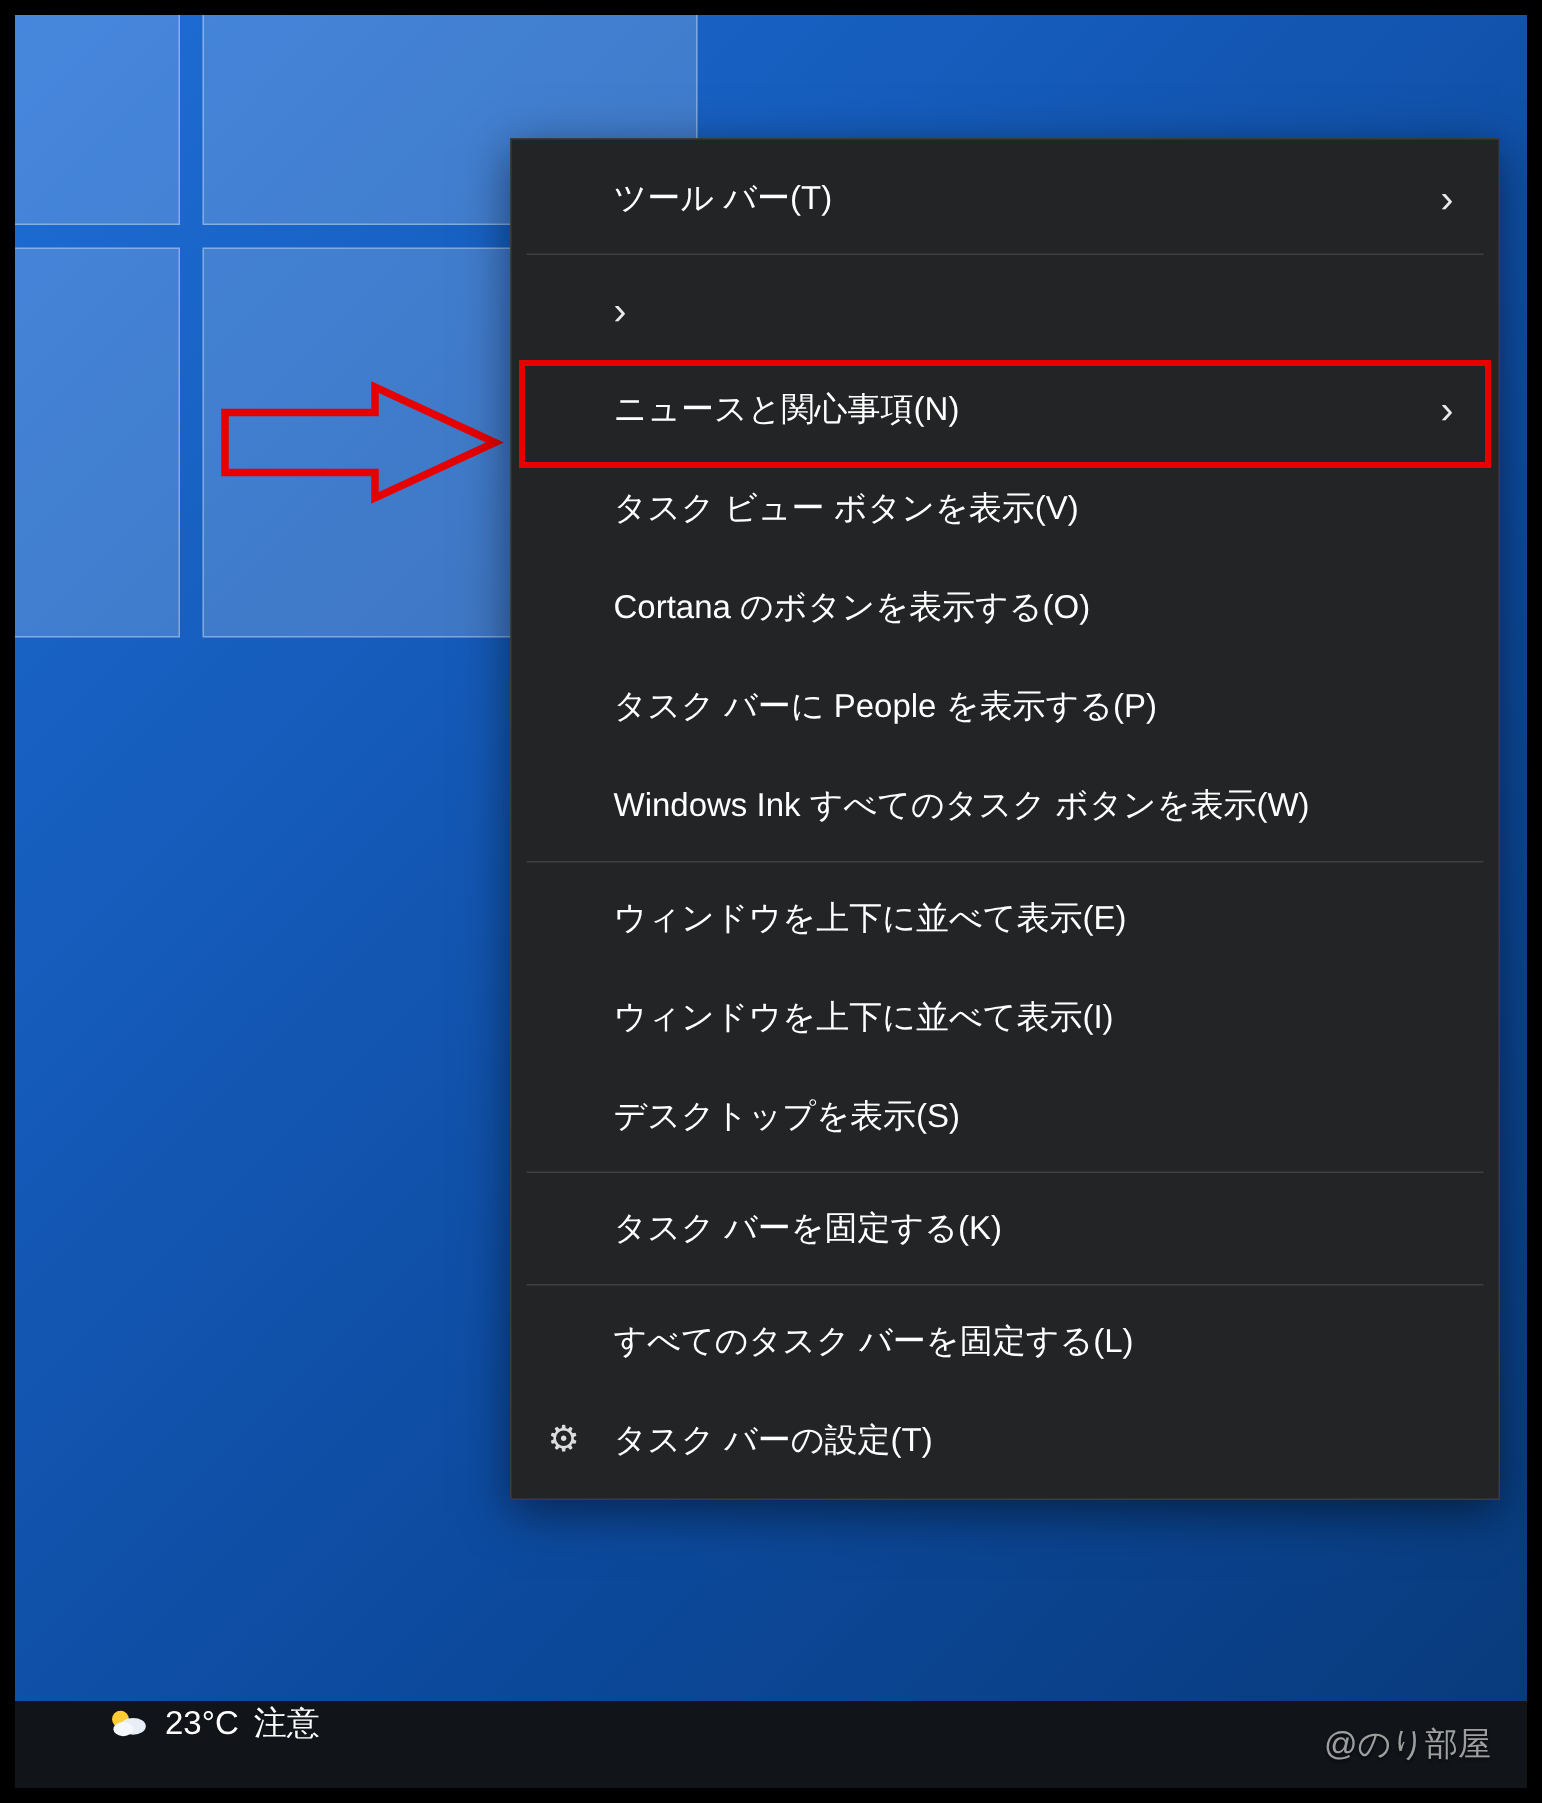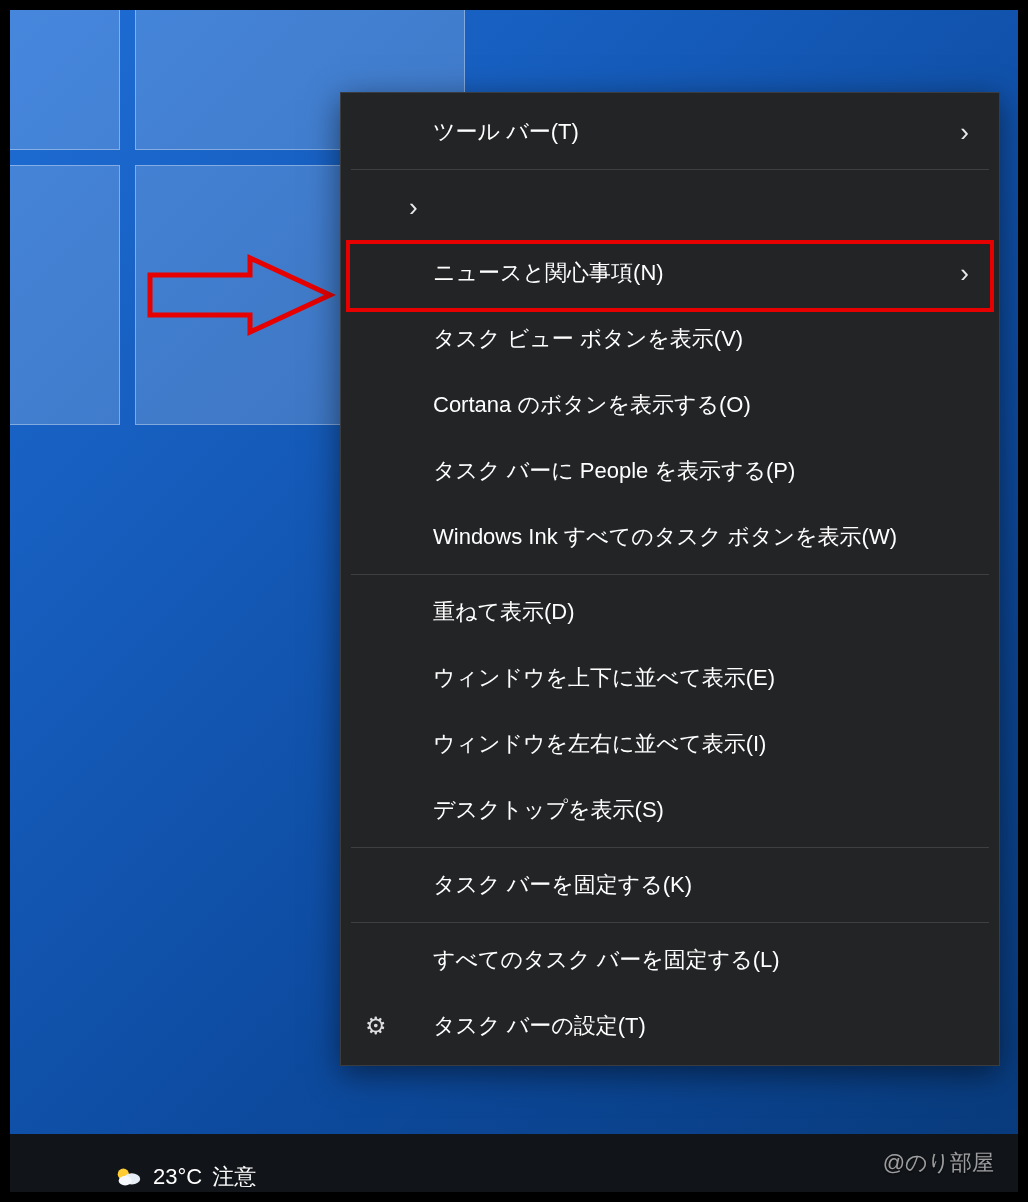--- a/index.html
+++ b/index.html
@@ -45,22 +45,22 @@
     .win-logo .p4 { top: 275px; left: 345px; width: 330px; height: 260px; }
 
     .taskbar {
       position: absolute;
       left: 0;
       right: 0;
       bottom: 0;
       height: 58px;
       background: #111418;
       display: flex;
-      align-items: flex-end;
-      padding-left: 103px;
+      align-items: flex-start;
+      padding-left: 60px;
       color: #fff;
     }
     .weather {
       display: flex;
       align-items: center;
       gap: 10px;
       font-size: 22px;
     }
     .weather-icon svg { width: 30px; height: 30px; display:block; }
 
@@ -77,21 +77,21 @@
     }
     .menu-item {
       display: flex;
       align-items: center;
       height: 66px;
       padding: 0 30px 0 68px;
       font-size: 22px;
       position: relative;
       cursor: default;
     }
-    .menu-item .label { flex: 1; margin-left: 24px; }
+    .menu-item .label { flex: 1; }
     .menu-item .chevron {
       font-size: 26px;
       color: #eaeaea;
       font-weight: 300;
     }
     .menu-item .gear {
       position: absolute;
       left: 24px;
       top: 50%;
       transform: translateY(-50%);
@@ -173,30 +173,27 @@
       <span class="label">タスク バーに People を表示する(P)</span>
     </div>
 
     <div class="menu-item">
       <span class="label">Windows Ink すべてのタスク ボタンを表示(W)</span>
     </div>
 
 
     <div class="divider"></div>
 
-    <div class="menu-item">
-      <span class="label">重ねて表示(D)</span>
-    </div>
 
     <div class="menu-item">
       <span class="label">ウィンドウを上下に並べて表示(E)</span>
     </div>
 
     <div class="menu-item">
-      <span class="label">ウィンドウを左右に並べて表示(I)</span>
+      <span class="label">ウィンドウを上下に並べて表示(I)</span>
     </div>
 
     <div class="menu-item">
       <span class="label">デスクトップを表示(S)</span>
     </div>
 
     <div class="divider"></div>
 
     <div class="menu-item">
       <span class="label">タスク バーを固定する(K)</span>

